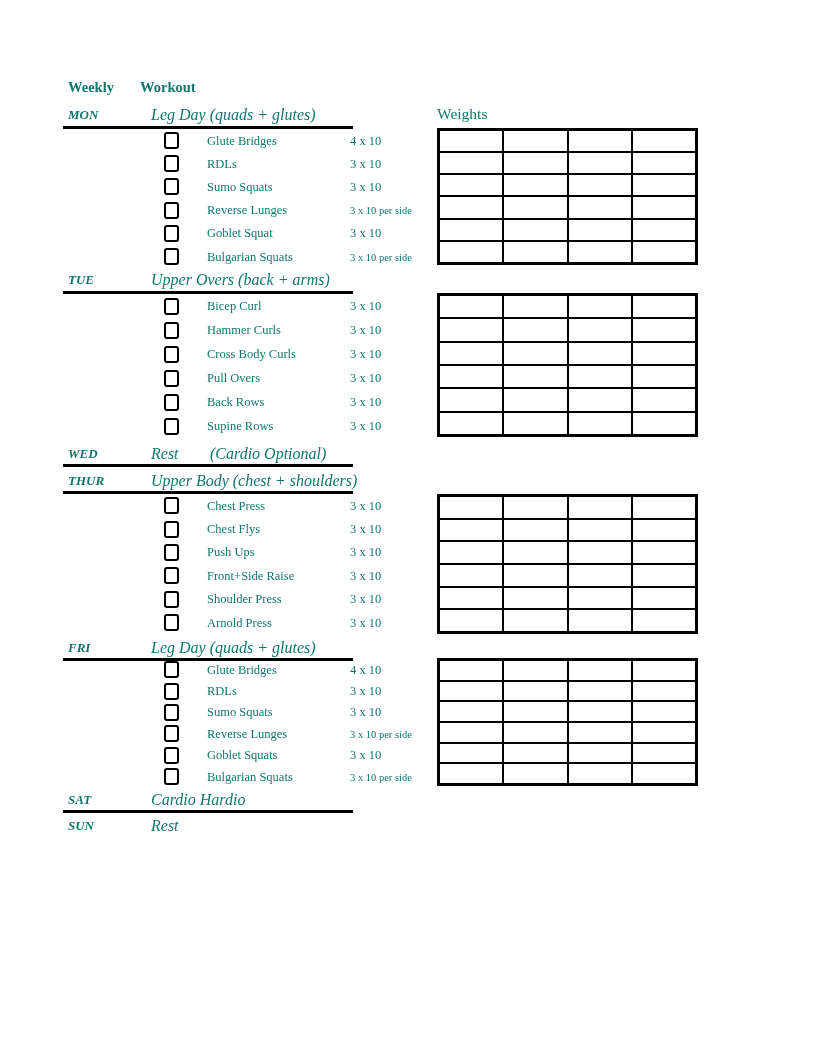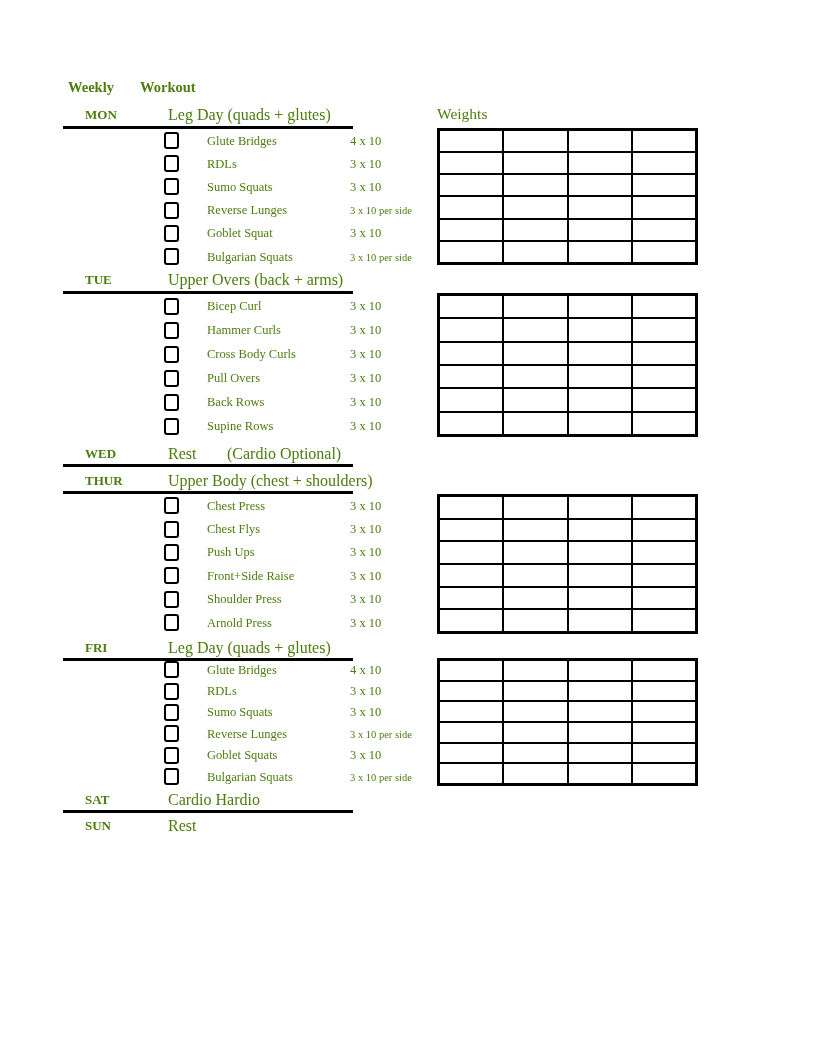--- a/index.html
+++ b/index.html
@@ -1,30 +1,30 @@
 <!DOCTYPE html>
 <html><head>
 <meta charset="utf-8">
 <style>
   html,body{margin:0;padding:0;background:#ffffff;}
   .page{
     position:relative;
     width:816px;height:1056px;
     background:#ffffff;
-    color:#4d7c0f;
+    color:#0f766e;
     font-family:"Liberation Serif", serif;
     overflow:hidden;
   }
   
   .page-title{position:absolute;top:78px;left:0;width:450px;height:20px;}
   .page-title .w1{position:absolute;left:68px;top:0;font-size:14.5px;line-height:18px;font-weight:bold;white-space:nowrap;}
   .page-title .w2{position:absolute;left:140px;top:0;font-size:14.5px;line-height:18px;font-weight:bold;white-space:nowrap;}
 
   
-  .hdr{position:absolute;left:17px;width:382px;height:20px;}
+  .hdr{position:absolute;left:0;width:382px;height:20px;font-style:italic;}
   .hdr .day{position:absolute;left:68px;top:2px;font-weight:bold;font-size:13px;line-height:16px;white-space:nowrap;}
   .hdr .title{position:absolute;left:140px;top:0;font-size:16px;line-height:19px;white-space:nowrap;margin-left:11px;}
   .hdr .note{position:absolute;left:210px;top:0;font-size:16px;line-height:19px;white-space:nowrap;}
   #hdr-mon{top:105px} #hdr-tue{top:270px} #hdr-wed{top:444px}
   #hdr-thur{top:471px} #hdr-fri{top:638px} #hdr-sat{top:790px} #hdr-sun{top:816px}
 
   
   .rule{position:absolute;left:63px;width:290px;height:2.5px;background:#000;}
   #rule-mon{top:126px} #rule-tue{top:291px} #rule-wed{top:464px}
   #rule-thur{top:491px} #rule-fri{top:658px} #rule-sat{top:810px}

